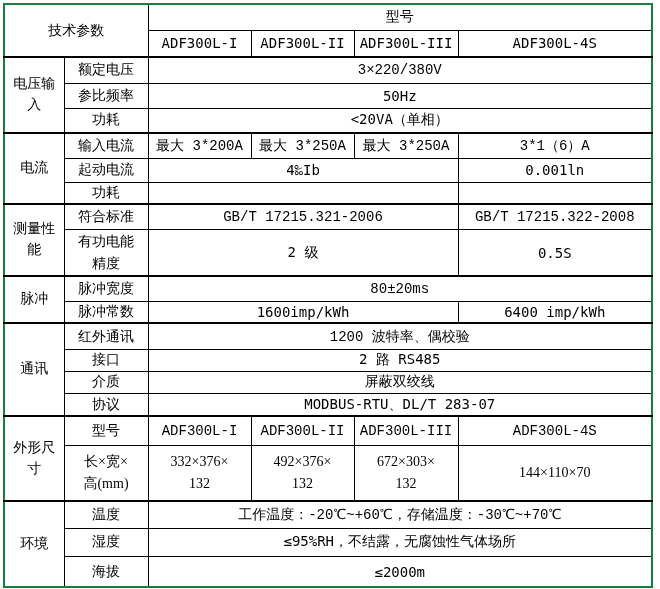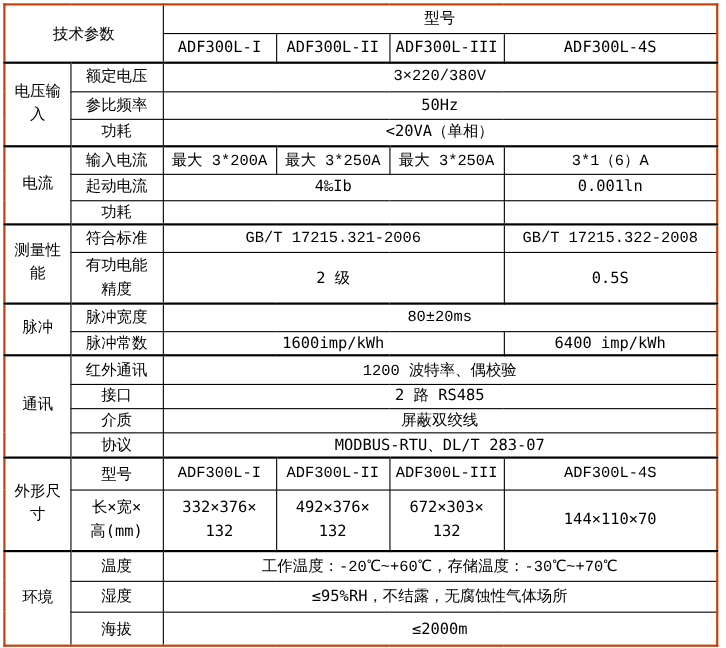--- a/index.html
+++ b/index.html
@@ -7,33 +7,33 @@
     background: #ffffff;
     width: 660px; height: 589px;
     color: #000000;
     font-family: "DejaVu Sans Mono", "DejaVu Sans", "Liberation Sans", monospace;
   }
   table.spec {
     border-collapse: collapse;
     table-layout: fixed;
     margin: 3px 0 0 3px;
     width: 564px;
-    border: 2px solid #c2410c;
+    border: 2px solid #15803d;
   }
   table.spec td {
     border: 1px solid #000;
     text-align: center;
     vertical-align: middle;
     font-size: 14px;
     padding: 1px 2px;
     overflow: hidden;
   }
   
   tr.gs > td { border-top-width: 2px; font-family: Liberation Mono, monospace; }
-  td.pre { white-space: pre-line; line-height: 1.55; }
+  td.pre { white-space: pre-line; line-height: 1.55; font-family: Liberation Serif, serif; }
   td.group { line-height: 1.5; }
 </style>
 </head>
 <body>
 
 <table class="spec">
   <colgroup>
     <col style="width:60px">
       <col style="width:84px">
     <col style="width:103px">

